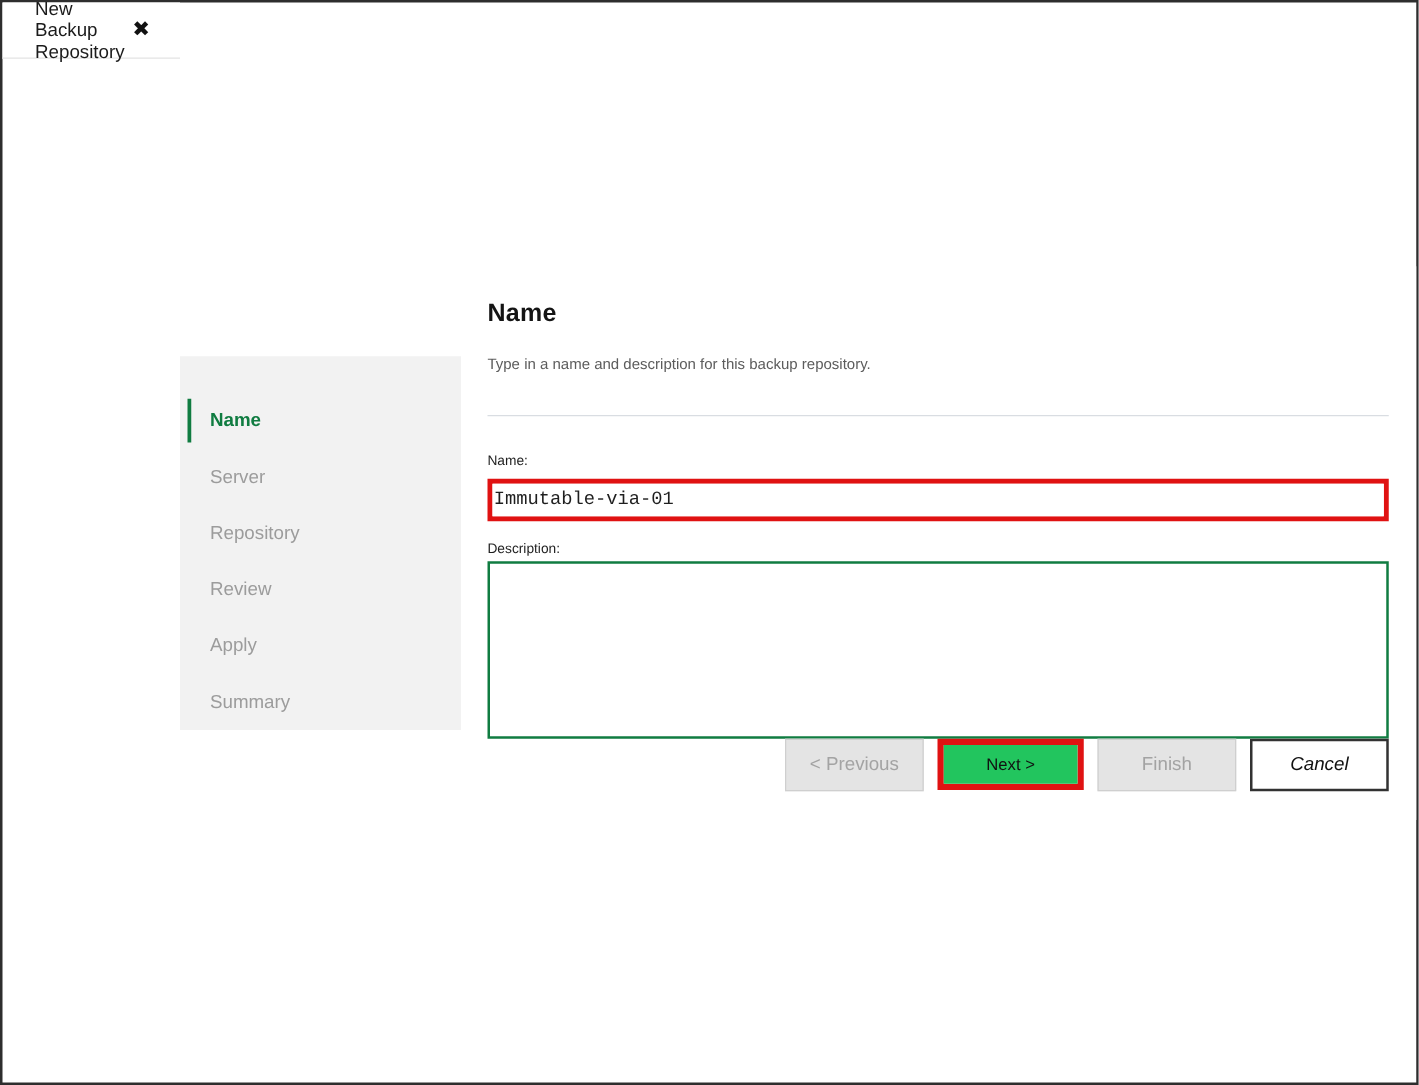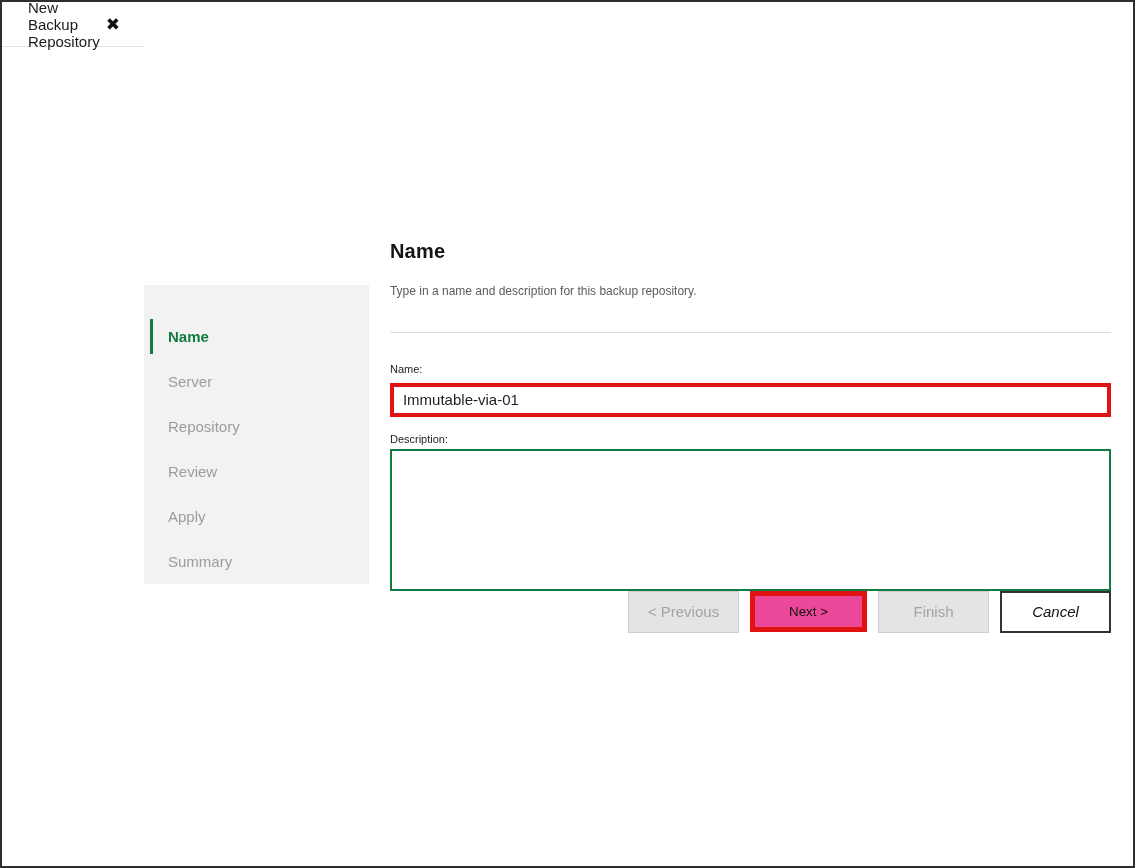--- a/index.html
+++ b/index.html
@@ -86,23 +86,23 @@
   .name-input-wrap {
     margin-top: 8px;
     border: 4px solid #e01212; 
     background: #ffffff;
   }
   .name-input {
     display: block;
     width: 100%; height: 26px;
     border: none; outline: none;
     background: #ffffff;
-    font-family: Liberation Sans, sans-serif;
+    font-family: Liberation Mono, monospace;
     font-size: 15px; color: #1f1f1f;
-    padding: 0 9px;
+    padding: 0 1px;
   }
   .desc-label { margin-top: 16px; }
   .desc-textarea {
     margin-top: 4px;
     width: 100%; height: 142px;
     border: 2px solid #107c41;
     background: #ffffff;
     resize: none; outline: none;
     font-family: "Liberation Sans", "DejaVu Sans", sans-serif;
     font-size: 15px; color: #1f1f1f;
@@ -127,21 +127,21 @@
     color: #a3a3a3;
     cursor: default;
   }
   .next-annotation {
     border: 5px solid #e01212; 
     background: #ffffff;
     display: flex;
   }
   .btn-next {
     width: 107px; height: 31px;
-    background: #ec4899;
+    background: #22c55e;
     border: none;
     color: #111111;
   }
   .btn-cancel {
     background: #ffffff;
     border: 2px solid #323232;
     color: #111111;
     font-style: italic;
   }
 </style>

